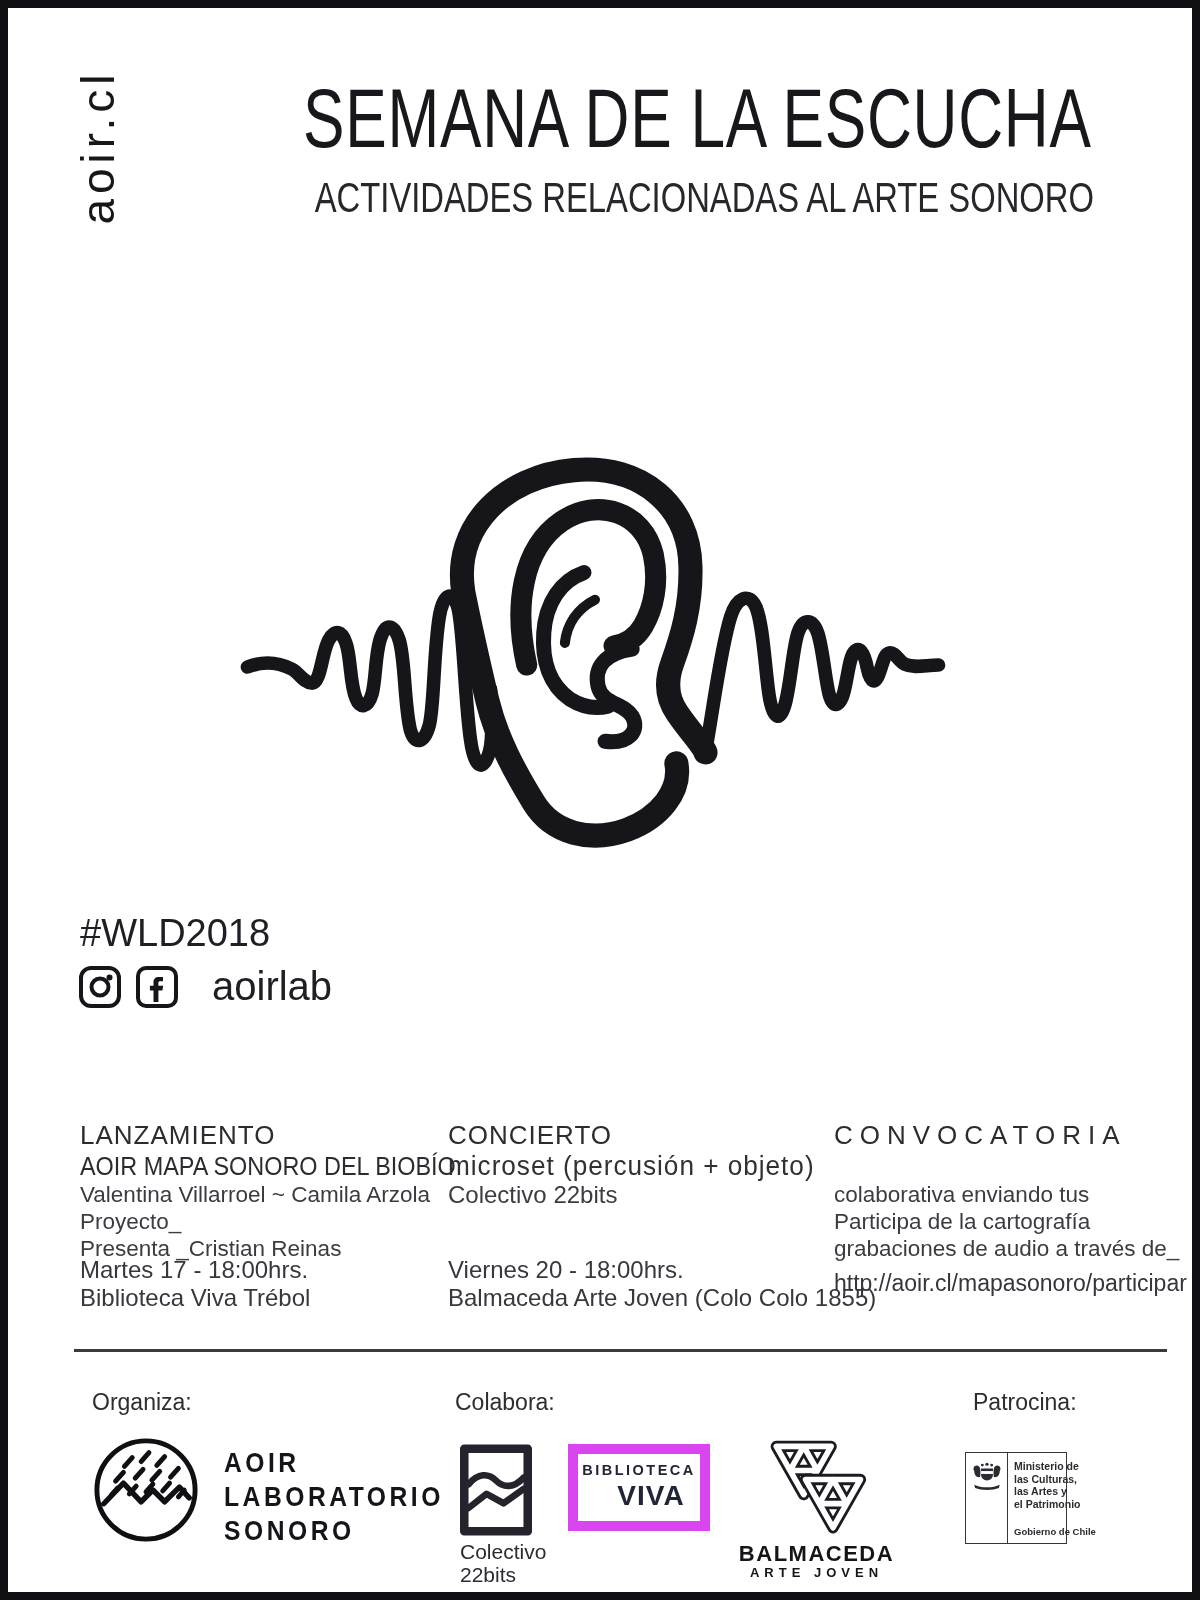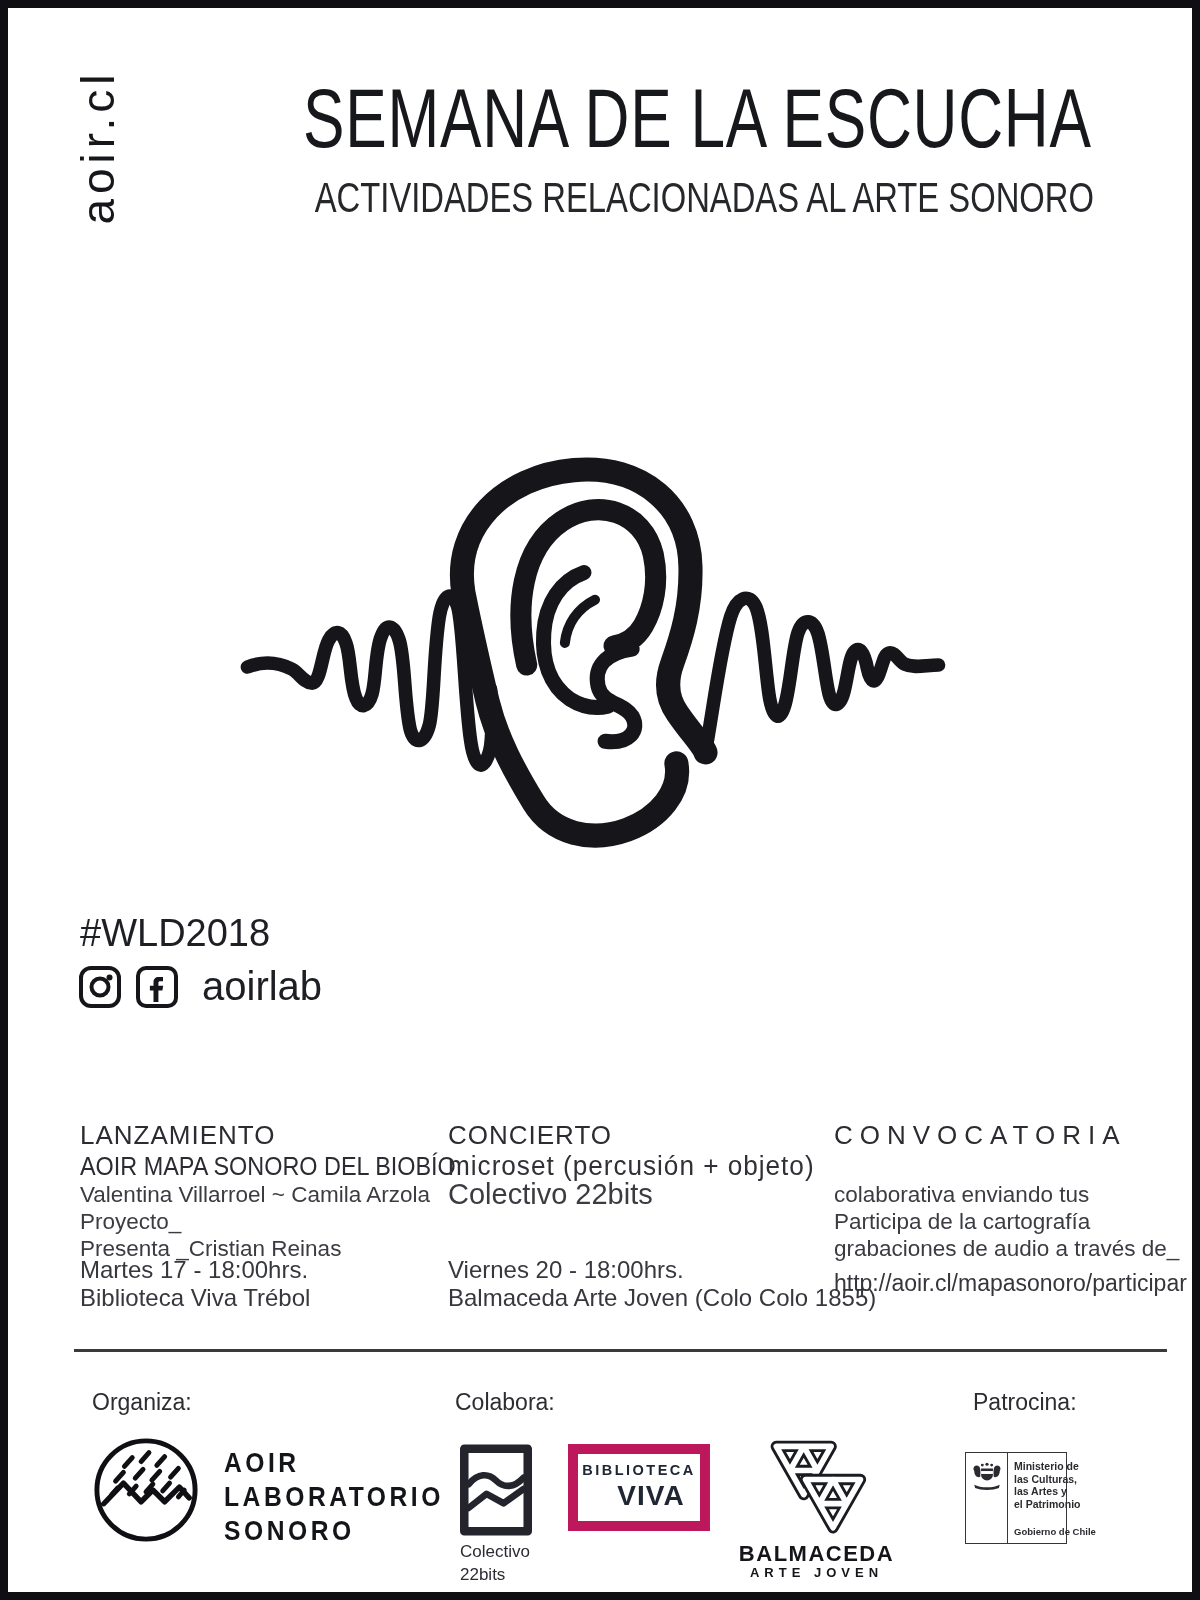--- a/index.html
+++ b/index.html
@@ -24,46 +24,46 @@
     font-size:42px;color:#26272b;}
   .location{position:absolute;top:214px;right:100px;text-align:right;white-space:nowrap;}
   .location .cond{display:inline-block;transform:scaleX(.73);transform-origin:100% 50%;
     font-size:74px;color:#17181c;}
   .location .year{font-size:57px;}
   
   .ear{position:absolute;left:232px;top:436px;}
   
   .hashtag{position:absolute;left:72px;top:904px;font-size:38px;color:#1e1f24;}
   .social{position:absolute;left:70px;top:956px;display:flex;align-items:center;gap:13px;}
-  .social .handle{font-size:40px;color:#1e1f24;margin-left:10px;}
+  .social .handle{font-size:40px;color:#1e1f24;margin-left:20px;}
   
   .events{position:absolute;left:0;top:1100px;width:100%;height:210px;color:#3b3c42;}
   .col{position:absolute;top:10px;height:210px;}
   .c1{left:72px;width:360px}.c2{left:440px;width:390px}.c3{left:826px;width:350px}
   .evt-h{position:absolute;top:2px;left:0;font-size:26px;color:#2b2c31;letter-spacing:1px;white-space:nowrap;}
   .c3 .evt-h{letter-spacing:7px;}
   .evt-sub{position:absolute;top:33px;left:0;white-space:nowrap;}
   .evt-sub .cond{display:inline-block;transform-origin:0 50%;}
   .c1 .evt-sub .cond{transform:scaleX(.9);font-size:26px;color:#2b2c31;}
   .c2 .evt-sub .cond{transform:scaleX(.97);font-size:27px;letter-spacing:1px;color:#303136;}
   .evt-lines{position:absolute;top:63px;left:0;font-size:22.5px;line-height:27px;white-space:nowrap;}
-  .c2 .evt-lines{font-size:29px;}
+  .c2 .evt-lines{font-size:24px;}
   .evt-sched{position:absolute;top:138px;left:0;font-size:24px;line-height:28px;white-space:nowrap;color:#37383e;}
   .evt-link{position:absolute;top:152px;left:0;font-size:23px;white-space:nowrap;color:#35363c;}
   
   .divider{position:absolute;left:66px;top:1341px;width:1093px;height:2.5px;background:#3a3a3e;}
   .flabel{position:absolute;top:1381px;font-size:23px;color:#2c2d31;}
   .lab-org{left:84px}.lab-col{left:447px}.lab-pat{left:965px}
   .aoir-logo{position:absolute;left:84px;top:1428px;}
   .aoir-text{position:absolute;left:216px;top:1438px;font-weight:bold;font-size:28px;
     line-height:34px;letter-spacing:4px;color:#141519;}
   .aoir-text div{transform:scaleX(.88);transform-origin:0 50%;white-space:nowrap;}
   .colectivo{position:absolute;left:452px;top:1436px;}
-  .colectivo-cap{position:absolute;left:452px;top:1532px;font-size:17px;line-height:23px;color:#2b2c33;}
-  .bv-box{position:absolute;left:560px;top:1436px;width:142px;height:87px;border:10px solid #be185d;
+  .colectivo-cap{position:absolute;left:452px;top:1532px;font-size:21px;line-height:23px;color:#2b2c33;}
+  .bv-box{position:absolute;left:560px;top:1436px;width:142px;height:87px;border:10px solid #d946ef;
     box-sizing:border-box;display:flex;flex-direction:column;align-items:center;justify-content:center;color:#202634;}
   .bv-top{font-size:14.5px;font-weight:bold;letter-spacing:2.5px;}
   .bv-name{font-size:28px;font-weight:bold;letter-spacing:1px;line-height:36px;margin-left:24px;}
   .balmaceda-mark{position:absolute;left:752px;top:1428px;}
   .balmaceda-name{position:absolute;left:726px;top:1533px;width:165px;text-align:center;
     font-size:22px;font-weight:bold;letter-spacing:1.5px;color:#141519;}
   .balmaceda-sub{position:absolute;left:726px;top:1557px;width:165px;text-align:center;
     font-size:13px;font-weight:bold;letter-spacing:5px;color:#141519;}
   .min-box{position:absolute;left:957px;top:1444px;width:102px;height:92px;border:1.5px solid #35363a;
     box-sizing:border-box;color:#2a2b30;text-decoration:underline;}

